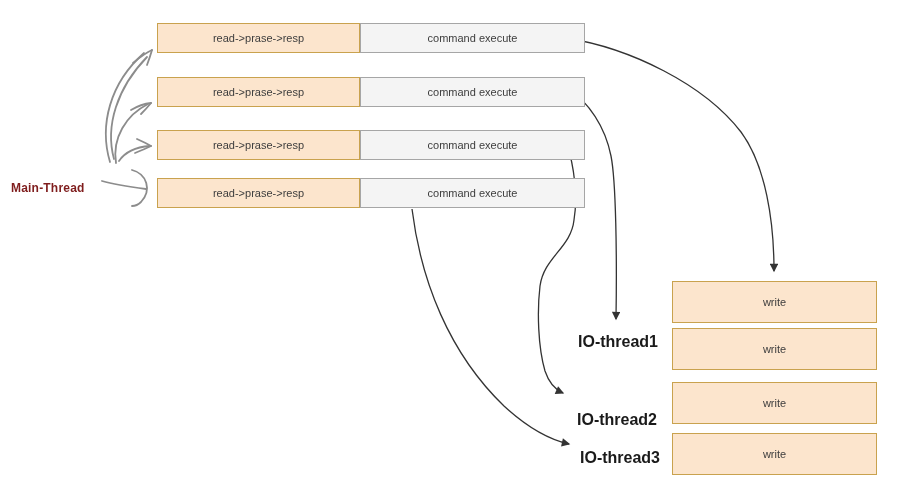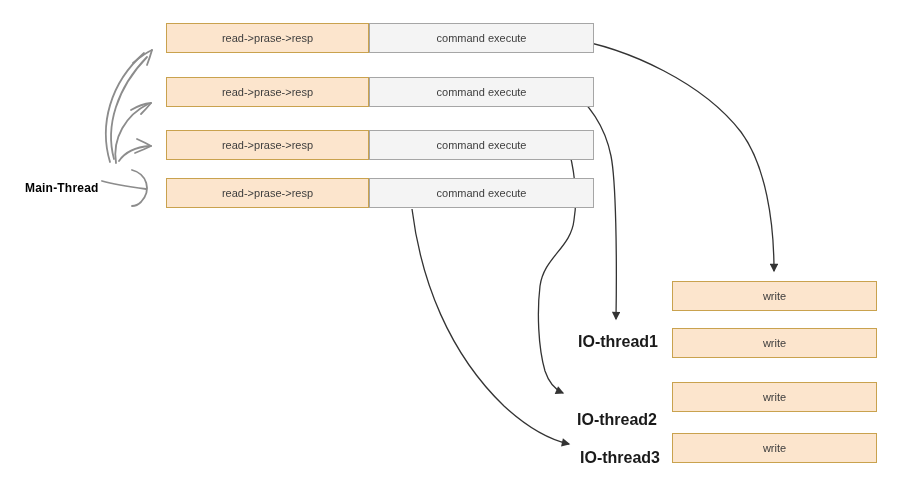--- a/index.html
+++ b/index.html
@@ -8,49 +8,49 @@
     width:906px;height:482px;
     background:#fff;
     font-family:"Liberation Sans", sans-serif;
     overflow:hidden;
   }
   .arrow-layer{position:absolute;left:0;top:0;width:906px;height:482px;pointer-events:none;}
   .black-arrow{fill:none;stroke:var(--arrow-black,#333);stroke-width:1.3;}
   #arrw path{fill:var(--arrow-black,#333);}
   .sketch{fill:none;stroke:var(--arrow-sketch,#8c8c8c);stroke-width:1.8;stroke-linecap:round;}
 
-  .thread-row{position:absolute;left:166px;display:flex;height:30px;}
+  .thread-row{position:absolute;left:157px;display:flex;height:30px;}
   .row-1{top:23px;} .row-2{top:77px;} .row-3{top:130px;} .row-4{top:178px;}
   .box{
     box-sizing:border-box;height:30px;
     display:flex;align-items:center;justify-content:center;
     font-size:11px;color:#3d3d3d;
   }
   .read-box{
     width:203px;
     background:var(--thread-box-fill,#fce5cd);
     border:1.5px solid var(--thread-box-border,#c9a24e);
   }
   .exec-box{
     width:225px;
     background:var(--execute-box-fill,#f4f4f4);
     border:1.5px solid var(--execute-box-border,#a6a6a6);
   }
   .write-box{
-    position:absolute;left:672px;width:205px;height:30px;
+    position:absolute;left:672px;width:205px;height:42px;
     box-sizing:border-box;
     background:var(--thread-box-fill,#fce5cd);
     border:1.5px solid var(--thread-box-border,#c9a24e);
     display:flex;align-items:center;justify-content:center;
     font-size:11px;color:#3d3d3d;
   }
   .write-1{top:281px;} .write-2{top:328px;} .write-3{top:382px;} .write-4{top:433px;}
   .main-thread-label{
-    position:absolute;left:25px;top:181px;
-    font-size:12px;font-weight:bold;color:#000000;letter-spacing:0.2px;
+    position:absolute;left:11px;top:181px;
+    font-size:12px;font-weight:bold;color:#7f1d1d;letter-spacing:0.2px;
   }
   .io-label{
     position:absolute;
     font-size:16px;font-weight:bold;color:#1a1a1a;
   }
   .io-1{left:578px;top:333px;} .io-2{left:577px;top:388px;margin-top:23px;} .io-3{left:580px;top:449px;}
 </style>
 </head>
 <body>
 

